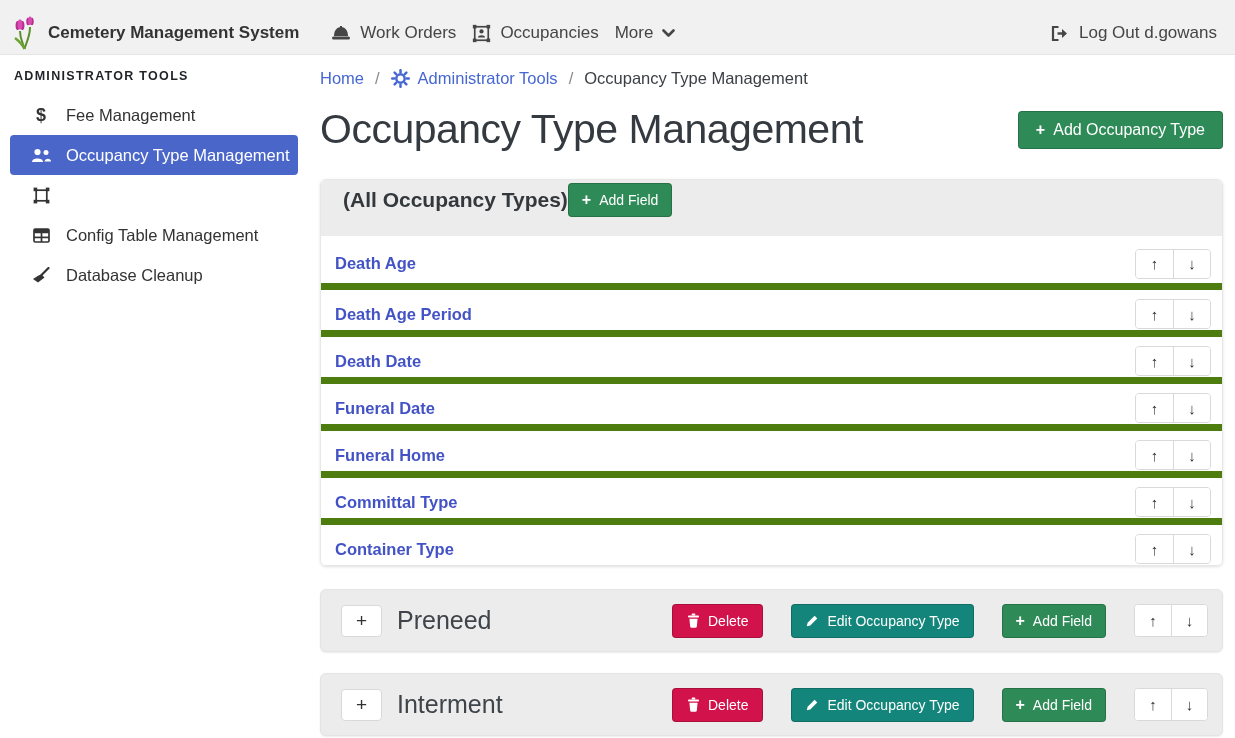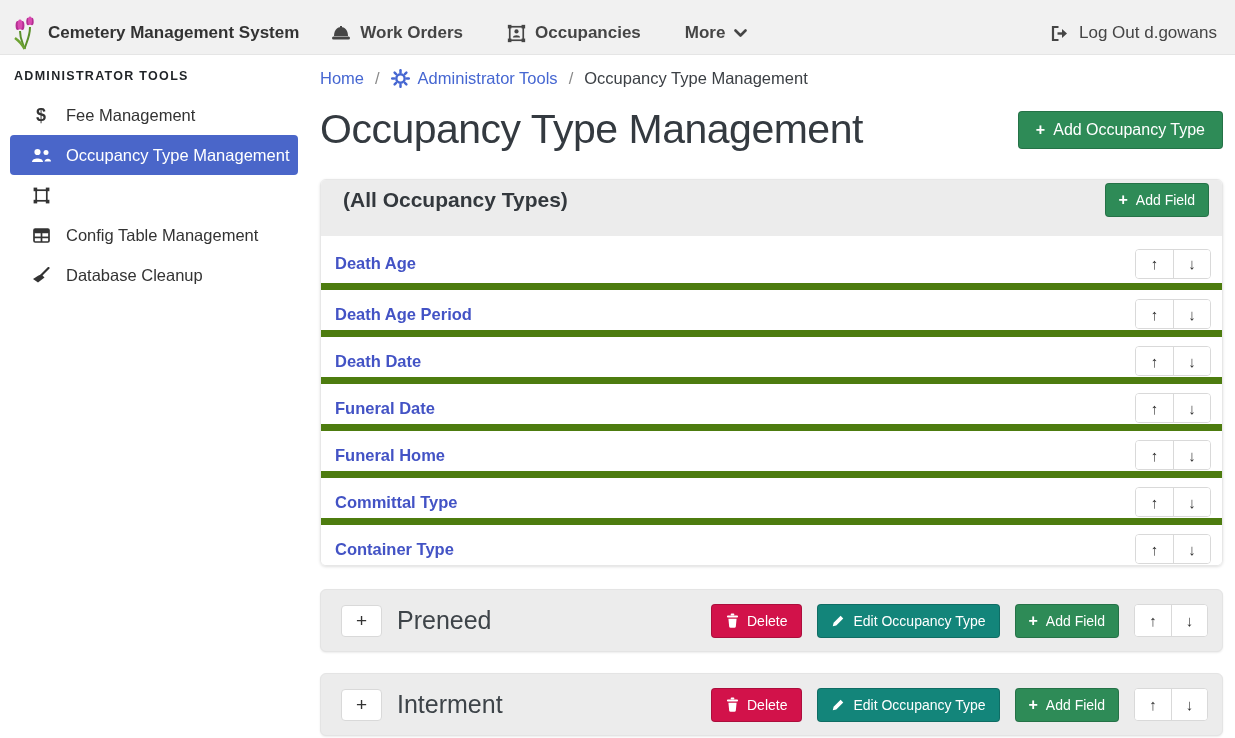--- a/index.html
+++ b/index.html
@@ -16,21 +16,21 @@
   
   .navbar {
     height: 55px;
     background: var(--navbar-bg, #f1f1f1);
     border-bottom: 1px solid #e5e5e5;
     display: flex; align-items: center;
     padding: 12px 18px 0 12px;
   }
   .brand { display: flex; align-items: center; gap: 10px; }
   .brand-title { font-weight: 700; font-size: 17px; color: #333; }
-  .nav-links { display: flex; align-items: center; gap: 44px; margin-left: 32px; font-weight: bold; }
+  .nav-links { display: flex; align-items: center; gap: 16px; margin-left: 32px; }
   .nav-item { display: flex; align-items: center; gap: 9px; color: #454545; font-size: 17px; }
   .nav-item svg { color: #454545; }
   .logout { margin-left: auto; display: flex; align-items: center; gap: 10px; color: #454545; font-size: 17px; }
 
   
   .layout { display: flex; height: 481px; }
 
   
   .sidebar { width: 310px; flex: none; padding-top: 4px; }
   .sidebar-heading {
@@ -67,21 +67,21 @@
   .plus-glyph { font-size: 16px; font-weight: 700; line-height: 1; }
 
   
   .card {
     border: 1px solid #e7e7e7; border-radius: 6px;
     box-shadow: 0 1px 3px rgba(0,0,0,.13);
     overflow: hidden; margin-bottom: 23px;
   }
   .card-header {
     background: var(--header-gray, #ececec);
-    height: 56px; display: flex; align-items: center; justify-content: space-between;
+    height: 56px; display: flex; align-items: center; 
     padding: 0 13px 16px 22px;
   }
   .card-title { font-size: 21px; font-weight: 600; color: #33383d; }
   .field-row {
     height: 47px; background: #fff;
     display: flex; align-items: center; justify-content: space-between;
     padding: 8px 11px 0 14px;
   }
   .field-row + .field-row { border-top: 7px solid #4d7c0f; }
   .field-link { color: var(--field-link-blue, #4353c5); font-weight: 700; font-size: 16.5px; }
@@ -101,21 +101,21 @@
     height: 63px; display: flex; align-items: center;
     padding: 0 14px 0 20px; margin-bottom: 21px;
     box-shadow: 0 1px 2px rgba(0,0,0,.08);
   }
   .expand-btn {
     width: 41px; height: 32px; background: #fff;
     border: 1px solid #d9d9d9; border-radius: 4px;
     font-size: 19px; color: #333; line-height: 1;
   }
   .section-title { font-size: 25px; font-weight: 500; color: #3e4449; margin-left: 15px; }
-  .section-actions { margin-left: auto; display: flex; align-items: center; gap: 15px; }
+  .section-actions { margin-left: auto; display: flex; align-items: center; gap: 28px; }
 
   svg { display: block; }
 </style>
 </head>
 <body>
 
 <header class="navbar">
   <div class="brand">
     <span>
       <svg width="26" height="36" viewBox="0 0 26 36">

